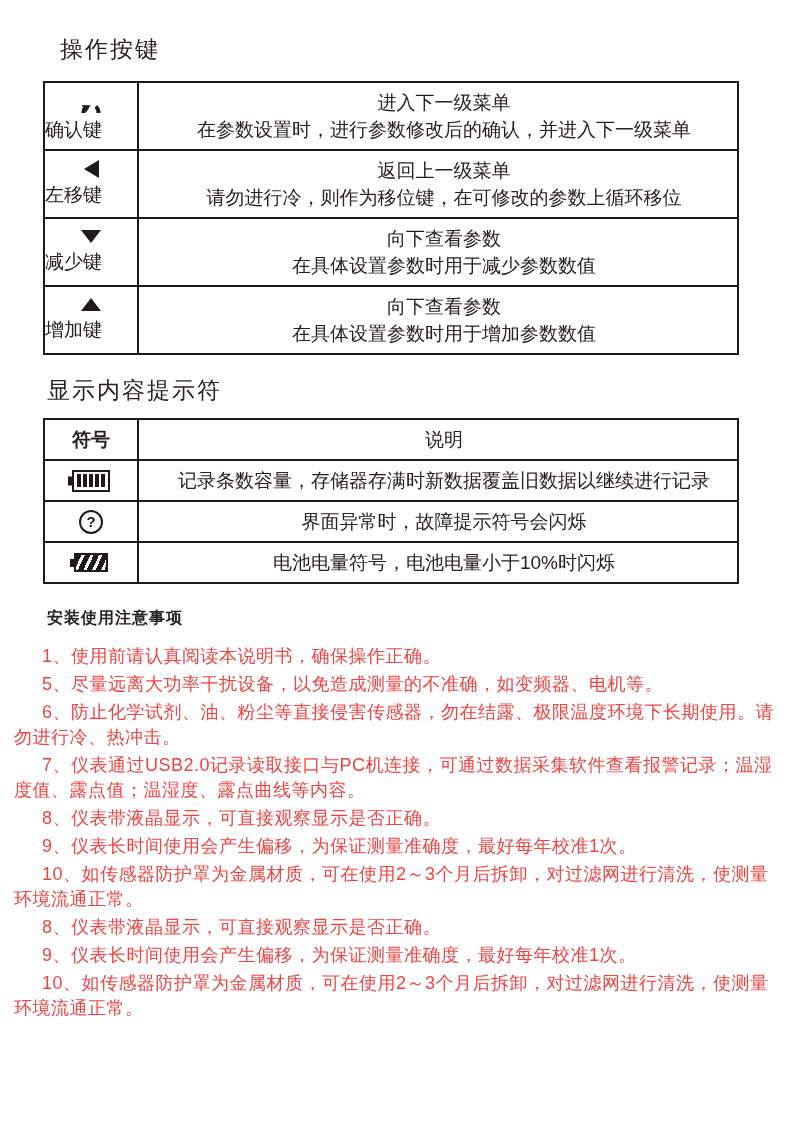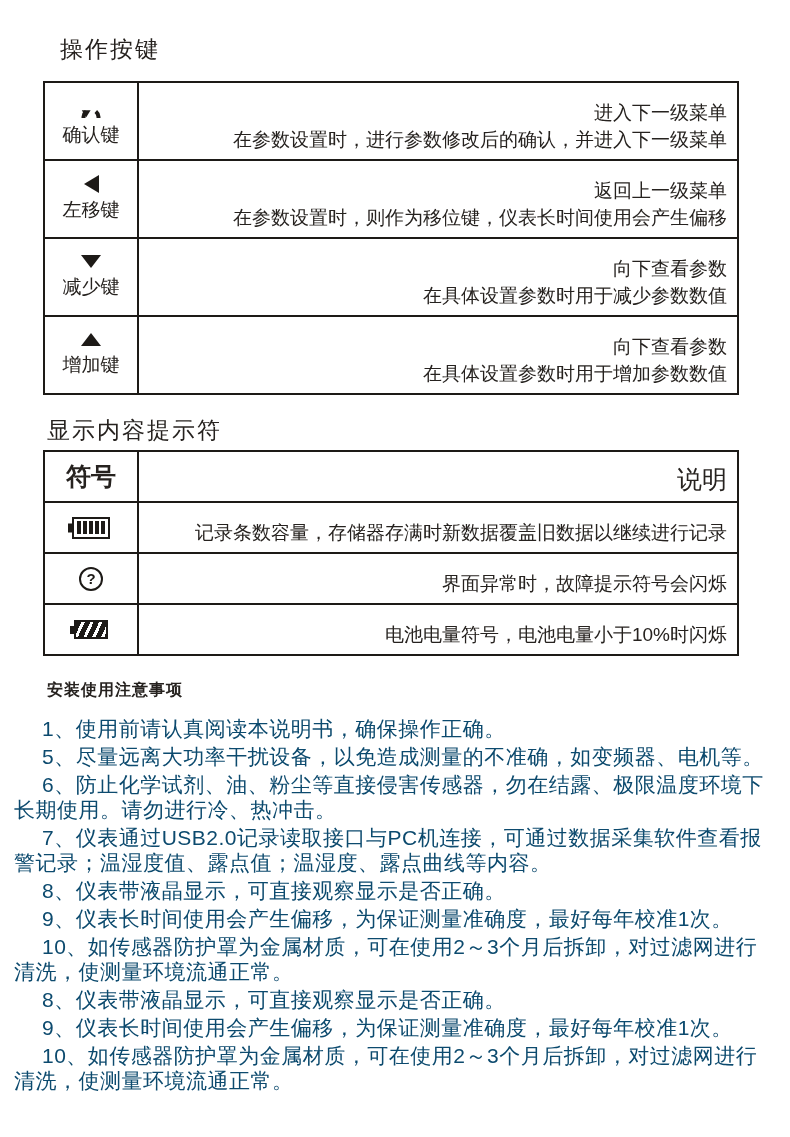--- a/index.html
+++ b/index.html
@@ -14,51 +14,51 @@
     overflow: hidden;
   }
   
   .title-lg {
     font-size: 23px;
     font-weight: normal;
     letter-spacing: 2px;
     color: #26221f;
   }
   .t1 { padding: 34px 0 16px 60px; }
-  .t2 { padding: 20px 0 4px 47px; font-family: Liberation Serif, serif; }
+  .t2 { padding: 20px 0 12px 47px; font-family: Liberation Serif, serif; }
   .t3 {
     padding: 24px 0 10px 47px;
     font-size: 16px;
     font-weight: bold;
     letter-spacing: 1px;
   }
   
   table.manual {
     border-collapse: collapse;
     margin-left: 43px;
     width: 696px;
     table-layout: fixed;
   }
   table.manual td, table.manual th {
     border: 2px solid #1d1a17;
     vertical-align: middle;
   }
-  td.sym, th.sym { width: 94px; text-align: center; }
+  td.sym, th.sym { width: 94px; }
   td.desc, th.desc {
-    padding: 16px 10px 6px 22px;
+    padding: 6px 10px 6px 22px;
     font-size: 19px;
     line-height: 27px;
-    text-align: right;
+    text-align: center;
     font-weight: normal;
   }
   .btn-row { height: 64px; }
   .key-label { font-size: 19px; margin-top: 4px; }
   .hdr-row { height: 33px; }
   .sym-row { height: 36px; }
-  th.sym, th.desc { font-size: 25px; font-family: Liberation Mono, monospace; }
+  th.sym, th.desc { font-size: 19px; }
   
   .icon-confirm { display: block; margin: 0 auto; }
   .tri-left {
     width: 0; height: 0; margin: 0 auto 2px;
     border-top: 9px solid transparent;
     border-bottom: 9px solid transparent;
     border-right: 15px solid #1d1a17;
   }
   .tri-down {
     width: 0; height: 0; margin: 0 auto 6px;
@@ -102,26 +102,26 @@
     background: repeating-linear-gradient(115deg, #1d1a17 0 5px, #ffffff 5px 8px);
   }
   .batt-icon::before {
     content: ""; position: absolute; left: -6px; top: 50%;
     transform: translateY(-50%);
     width: 4px; height: 8px; background: #1d1a17;
   }
   
   .notes { padding: 2px 14px 0 14px; }
   .notes p {
-    font-size: 21px;
+    font-size: 18px;
     line-height: 25px;
     margin: 3px 0;
     text-indent: 28px;
     letter-spacing: 0.5px;
-    color: #0c4a6e;
+    color: #ef4444;
   }
 </style>
 </head>
 <body>
 
 <div class="page">
 
   <div class="title-lg t1">操作按键</div>
 
   <table class="manual">
@@ -139,21 +139,21 @@
           <div>在参数设置时，进行参数修改后的确认，并进入下一级菜单</div>
         </td>
       </tr>
       <tr class="btn-row">
         <td class="sym">
           <div class="tri-left"></div>
           <div class="key-label">左移键</div>
         </td>
         <td class="desc">
           <div>返回上一级菜单</div>
-          <div>在参数设置时，则作为移位键，仪表长时间使用会产生偏移</div>
+          <div>请勿进行冷，则作为移位键，在可修改的参数上循环移位</div>
         </td>
       </tr>
       <tr class="btn-row">
         <td class="sym">
           <div class="tri-down"></div>
           <div class="key-label">减少键</div>
         </td>
         <td class="desc">
           <div>向下查看参数</div>
           <div>在具体设置参数时用于减少参数数值</div>

